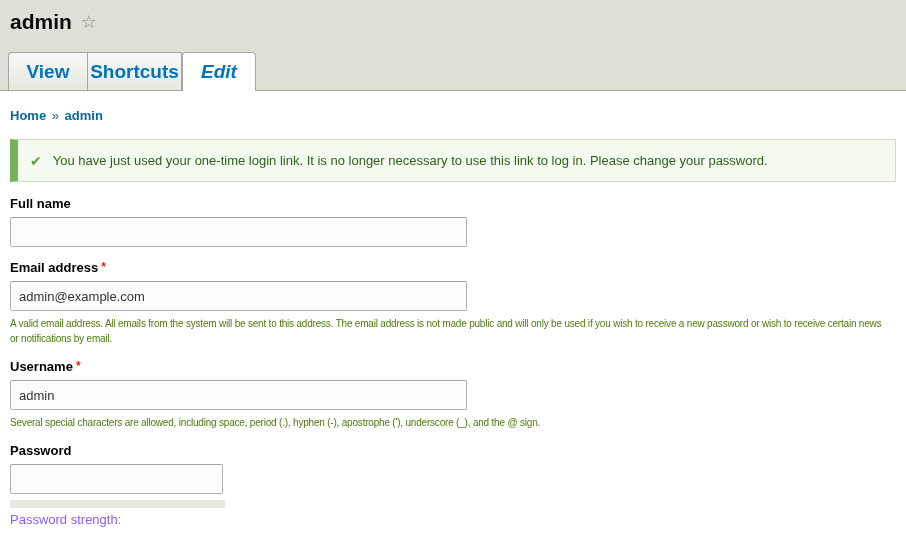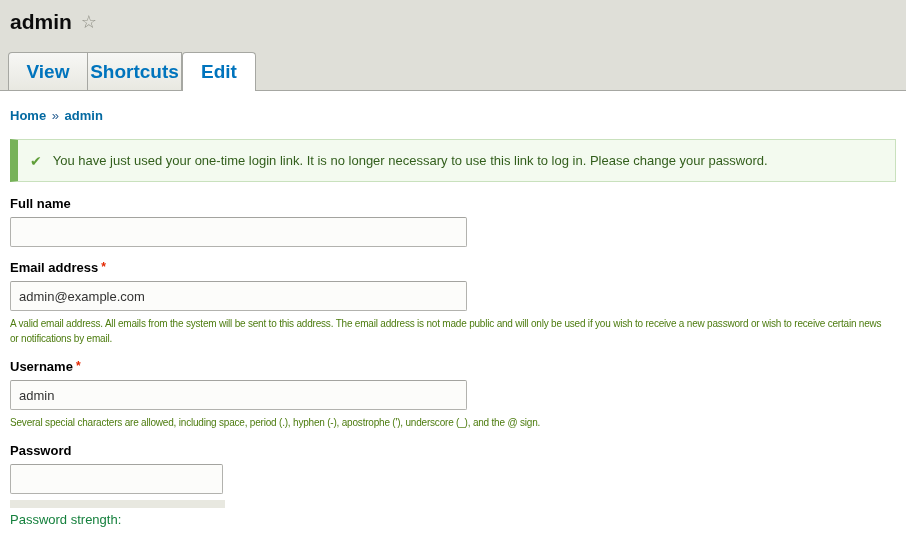--- a/index.html
+++ b/index.html
@@ -49,21 +49,21 @@
     font-weight: bold;
     font-size: 19px;
     padding: 8px 0 7px;
     background: linear-gradient(#f7f7f5, #e8e8e1);
     border-top: 1px solid #a6a7a2;
     border-right: 1px solid #a6a7a2;
     cursor: pointer;
   }
   .tab-view { width: 80px; border-left: 1px solid #a6a7a2; border-top-left-radius: 4px; }
   .tab-shortcuts { width: 94px; }
-  .tab-edit { width: 74px; }
+  .tab-edit { width: 74px; font-style: italic; }
   .tab.active {
     background: #ffffff;
     border-left: 1px solid #a6a7a2;
     border-radius: 4px 4px 0 0;
     margin-bottom: -1px;
     padding-bottom: 8px;
   }
   
   .content { padding: 0 10px; }
   .breadcrumb {
@@ -133,21 +133,21 @@
   }
   .strength-bar {
     width: 215px;
     height: 8px;
     background: #e8e8e0;
     margin-top: 6px;
   }
   .indicator-text {
     margin-top: 4px;
     font-size: 13px;
-    color: #15803d;
+    color: #8b5cf6;
   }
   .pw-item { margin-bottom: 14px; }
 </style>
 </head>
 <body>
 
 <div class="page-header">
   <h1 class="page-title">
     <span>admin</span>
     <span class="star-icon">☆</span>

